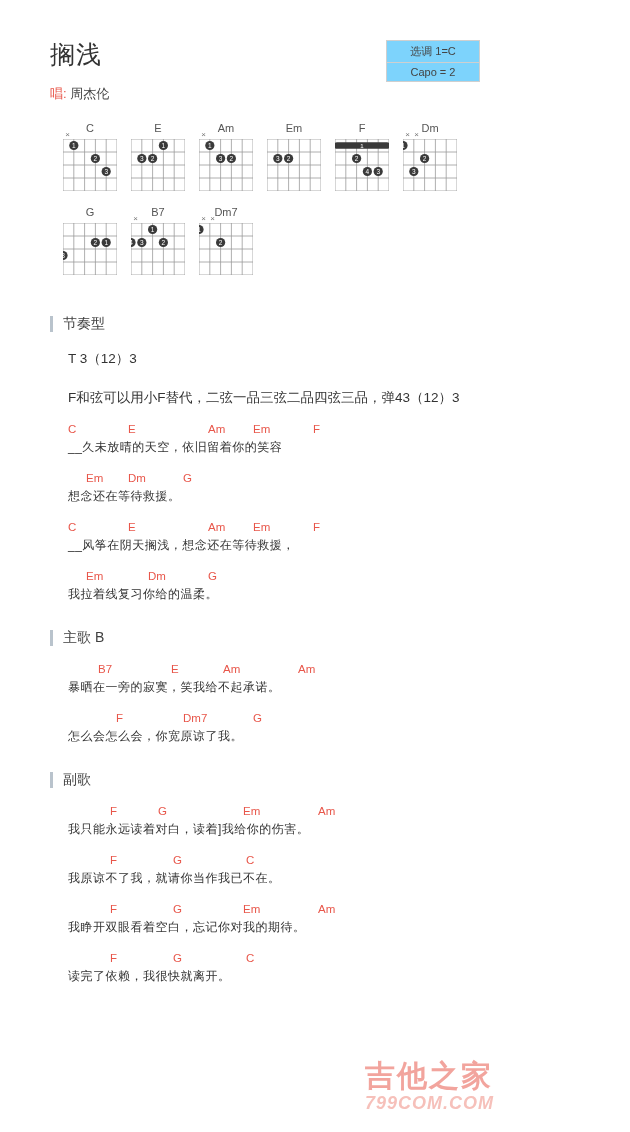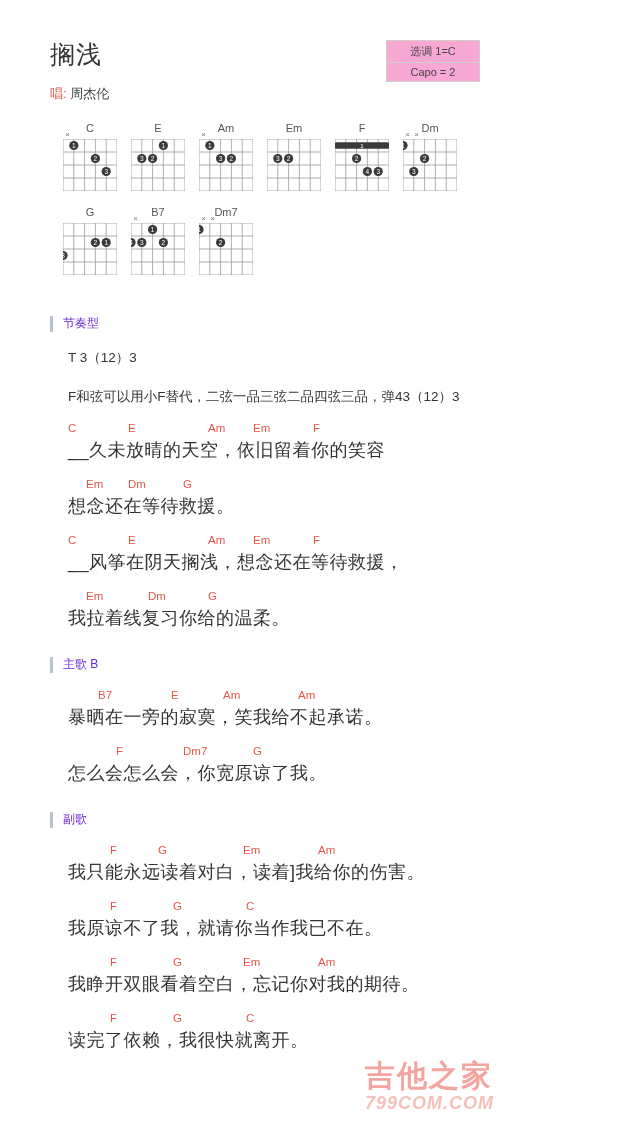--- a/index.html
+++ b/index.html
@@ -32,21 +32,21 @@
   .artist .lead { color: #e8564a; }
   .tuning-box {
     position: absolute;
     right: 52px;
     top: 40px;
     width: 94px;
     border: 1px solid #cfcfcf;
     font-size: 11px;
     text-align: center;
     color: #444;
-    background: #f9a8d4;
+    background: #7dd3fc;
   }
   .tuning-box div { padding: 3px 0; }
   .tuning-box .sep { border-top: 1px solid #cfcfcf; }
 
   
   .chord-grid {
     display: flex;
     flex-wrap: wrap;
     margin: 18px 0 0 16px;
   }
@@ -82,22 +82,22 @@
     display: flex;
     align-items: center;
   }
   .section .bar {
     width: 3px;
     height: 16px;
     background: #b9c3cc;
     margin-right: 10px;
   }
   .section .label {
-    font-size: 12px;
-    color: #6d28d9;
+    font-size: 14px;
+    color: #404040;
   }
 
   
   .para {
     font-size: 13.5px;
     color: #333;
     margin: 14px 0 0 28px;
     line-height: 1.8;
   }
   .note {
@@ -113,21 +113,21 @@
     height: 16px;
     font-size: 11.5px;
     color: #e8564a;
   }
   .chordline span {
     position: absolute;
     top: 0;
     white-space: pre;
   }
   .lyric {
-    font-size: 18px;
+    font-size: 12px;
     color: #333;
     letter-spacing: 0.5px;
     white-space: pre;
   }
 
   
   .watermark {
     position: absolute;
     right: 38px;
     bottom: 18px;

